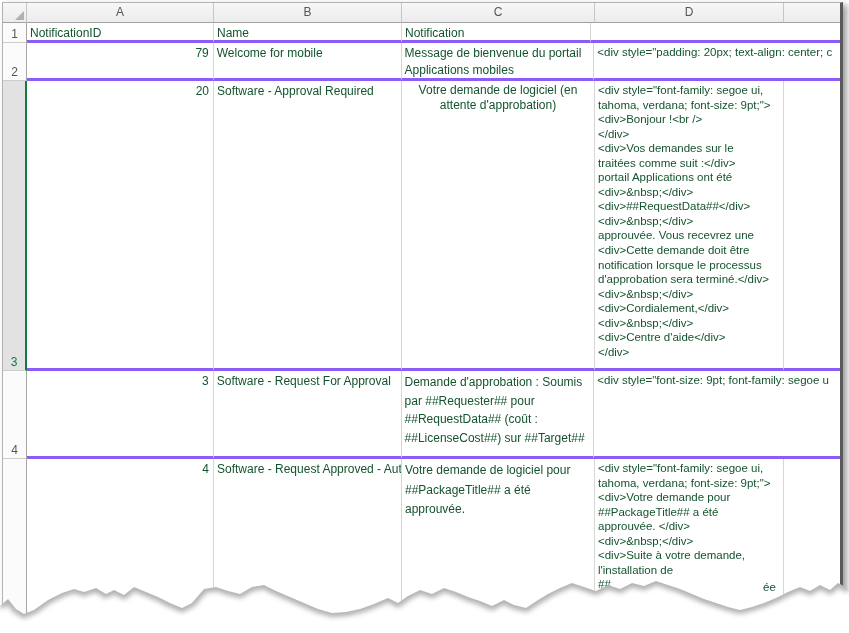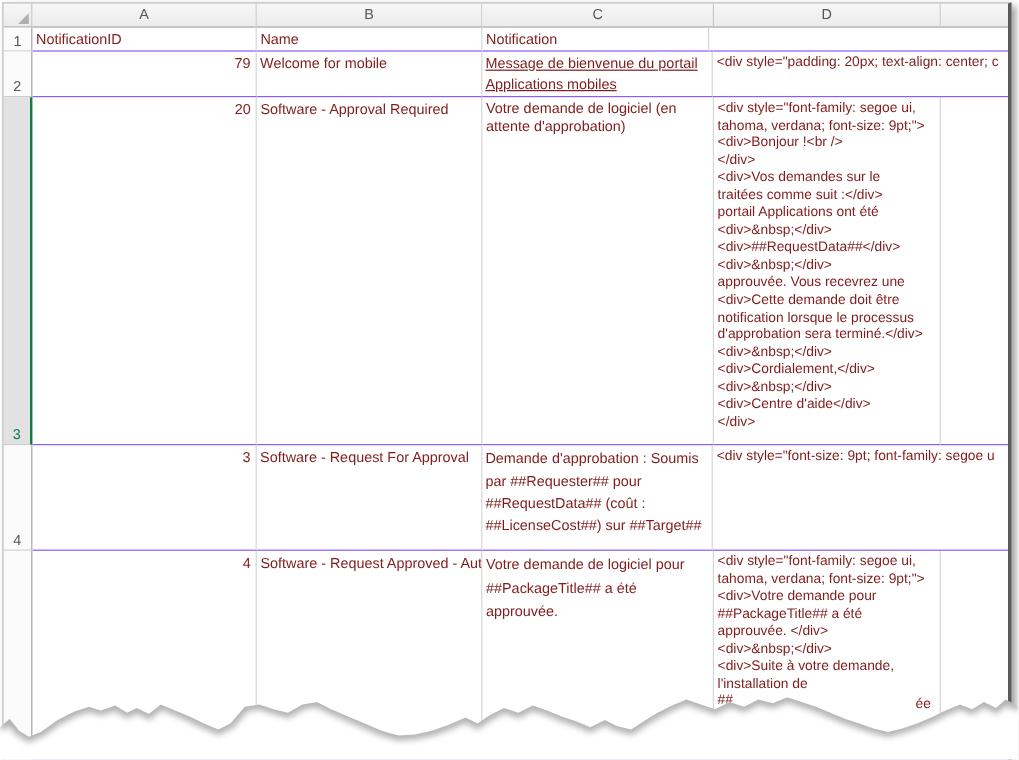--- a/index.html
+++ b/index.html
@@ -17,29 +17,29 @@
                border-left:9px solid transparent;border-bottom:9px solid #b0b0b0;}
   .hA{width:187px}.hB{width:188px}.hC{width:193px}.hD{width:189px}.hE{flex:1;border-right:none;}
   .row{display:flex;}
   .r1{height:20px}.r2{height:38px}.r3{height:290px}.r4{height:88px}.r5{height:174px}
   .rh{width:24px;box-sizing:border-box;background:#fbfbfb;position:relative;
       border-right:1px solid #a6a6a6;border-bottom:1px solid #cccccc;}
   .rh .num{position:absolute;bottom:1px;left:0;right:0;text-align:center;
            color:#565656;font-size:12px;}
   .rh.sel{background:#e2e2e2;border-right:2px solid #107C41;}
   .rh.sel .num{color:#107C41;}
-  .cell{box-sizing:border-box;border-right:1px solid #d6d6d6;border-bottom:1px solid #8b5cf6;
-        padding:2px 3px 0 3px;font-size:12px;color:#7f1d1d;overflow:hidden;line-height:16px;}
+  .cell{box-sizing:border-box;border-right:1px solid #d6d6d6;border-bottom:3px solid #8b5cf6;
+        padding:2px 3px 0 3px;font-size:12px;color:#14532d;overflow:hidden;line-height:16px;}
   .cA{width:187px;text-align:right;padding-right:4px;}
   .cB{width:188px;white-space:nowrap;}
   .cC{width:193px;}
   .cD{width:189px;position:relative;}
   .cE{flex:1;border-right:none;}
-  .r2 .cC{line-height:17px;text-decoration:underline;}
-  .r3 .cC{line-height:14.5px;}
+  .r2 .cC{line-height:17px;}
+  .r3 .cC{line-height:14.5px;text-align:center;}
   .r4 .cC{line-height:18.5px;}
   .r5 .cC{line-height:19.5px;}
   .d-lines{font-size:11.5px;}
   .d-lines div{line-height:14.55px;white-space:pre;}
   .cD-merged{width:246px;border-right:none;overflow:visible;white-space:pre;
              position:relative;z-index:2;font-size:11.5px;line-height:15px;}
   .torn-frag{position:absolute;left:168px;top:121px;font-size:11.5px;line-height:14.55px;}
   .tear{position:absolute;left:0;top:545px;width:849px;height:88px;z-index:6;pointer-events:none;}
 </style>
 </head>

